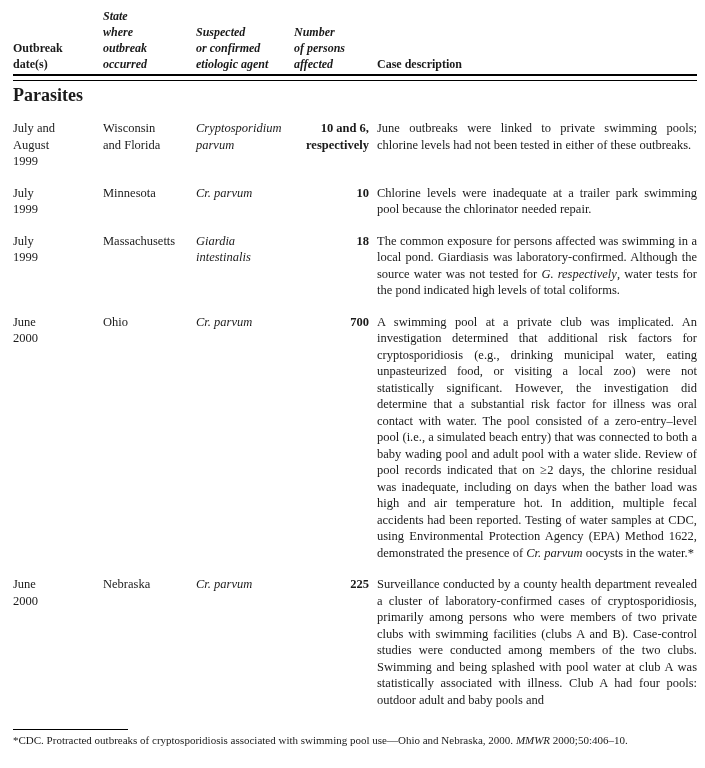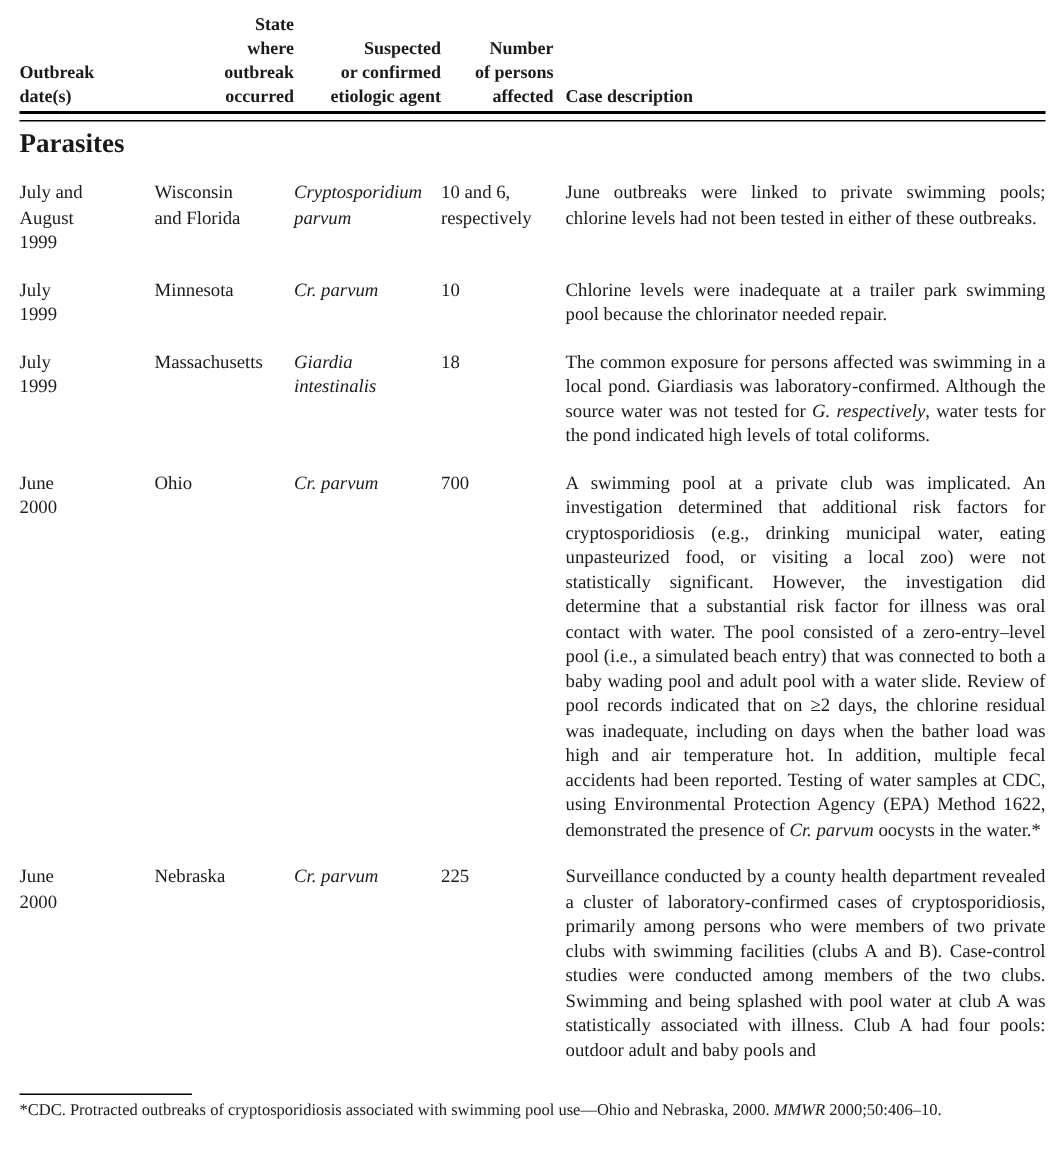--- a/index.html
+++ b/index.html
@@ -20,42 +20,42 @@
   }
   
   .thead {
     align-items: end;
     font-weight: bold;
     font-size: 12px;
     line-height: 16px;
   }
   .thead .cell { white-space: pre-line; }
   .h-date  { text-align: left; }
-  .h-state, .h-agent, .h-num { text-align: right; }
+  .h-state, .h-agent, .h-num { text-align: left; font-style: italic; }
   .h-desc  { text-align: left; padding-left: 8px; }
   .rule-thick { height: 0; border-top: 2px solid #000; margin-top: 2px; }
   .rule-thin  { height: 0; border-top: 1px solid #000; margin-top: 4px; }
   
   .section-label {
     font-weight: bold;
     font-size: 18px;
     line-height: 17px;
     margin-top: 6px;
   }
   
   .tbody { margin-top: 16px; }
   .trow + .trow { margin-top: 15px; }
   .trow .cell {
     font-size: 12.5px;
     line-height: 16.5px;
     align-self: start;
   }
   .c-date, .c-state { white-space: pre-line; }
   .c-agent { font-style: italic; white-space: pre-line; }
-  .c-num   { text-align: left; white-space: pre-line; }
+  .c-num   { text-align: right; white-space: pre-line; font-weight: bold; }
   .c-desc  { text-align: justify; padding-left: 8px; }
   
   .footnote-block {
     position: absolute;
     left: 13px;
     right: 8px;
     bottom: 21px;
   }
   .footnote-rule {
     width: 115px;

